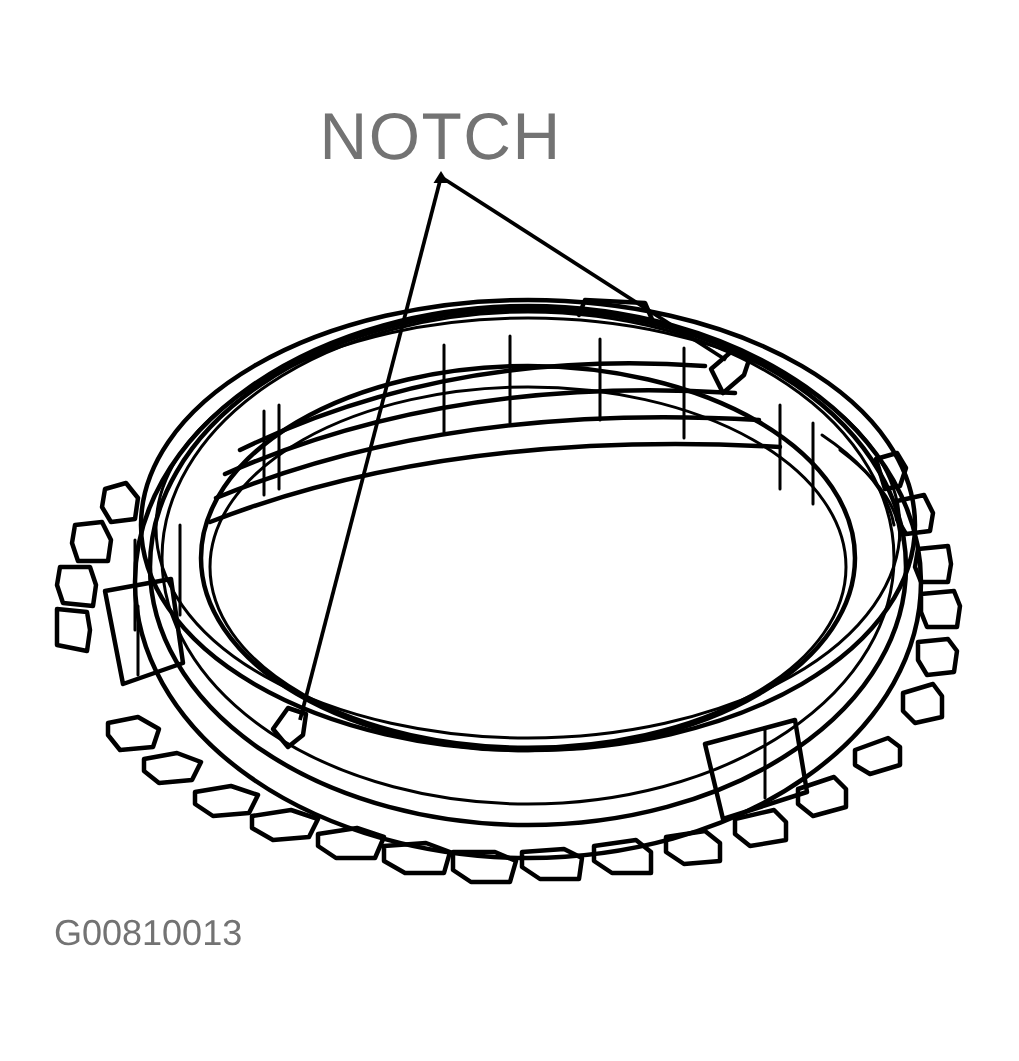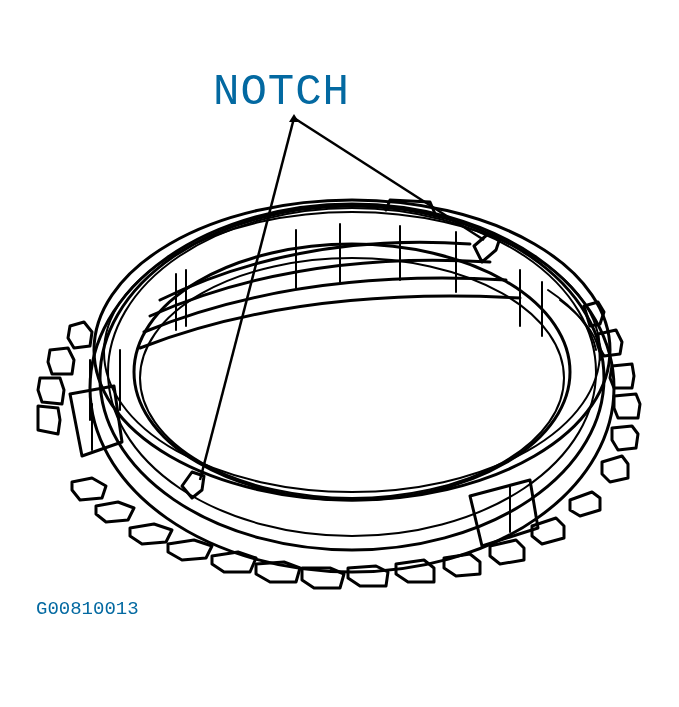--- a/index.html
+++ b/index.html
@@ -1,25 +1,25 @@
 <!DOCTYPE html>
 <html><head>
 <meta charset="utf-8">
 <style>
   html, body { margin: 0; padding: 0; background: #ffffff; }
   body { width: 679px; height: 707px; position: relative; overflow: hidden; }
   .canvas { position: absolute; left: 0; top: 0; width: 679px; height: 707px; }
   .label {
     position: absolute;
-    font-family: Liberation Mono, monospace;
-    color: #0369a1;
+    font-family: Liberation Sans, sans-serif;
+    color: #737373;
     white-space: nowrap;
   }
   .notch-label { left: 213px; top: 68px; font-size: 44px; letter-spacing: 1px; line-height: 48px; }
-  .figure-id { left: 36px; top: 596px; font-size: 19px; line-height: 26px; }
+  .figure-id { left: 36px; top: 610px; font-size: 24px; line-height: 26px; }
   svg .ln { fill: none; stroke: #000; stroke-width: 3; stroke-linejoin: round; stroke-linecap: round; }
   svg .thin { fill: none; stroke: #000; stroke-width: 2; stroke-linejoin: round; stroke-linecap: round; }
   svg .tooth { fill: #fff; stroke: #000; stroke-width: 3; stroke-linejoin: round; }
   svg .leader { fill: none; stroke: #000; stroke-width: 2.5; }
 </style>
 </head>
 <body>
 
 <div class="canvas">
   <svg width="679" height="707" viewBox="0 0 679 707" xmlns="http://www.w3.org/2000/svg">

